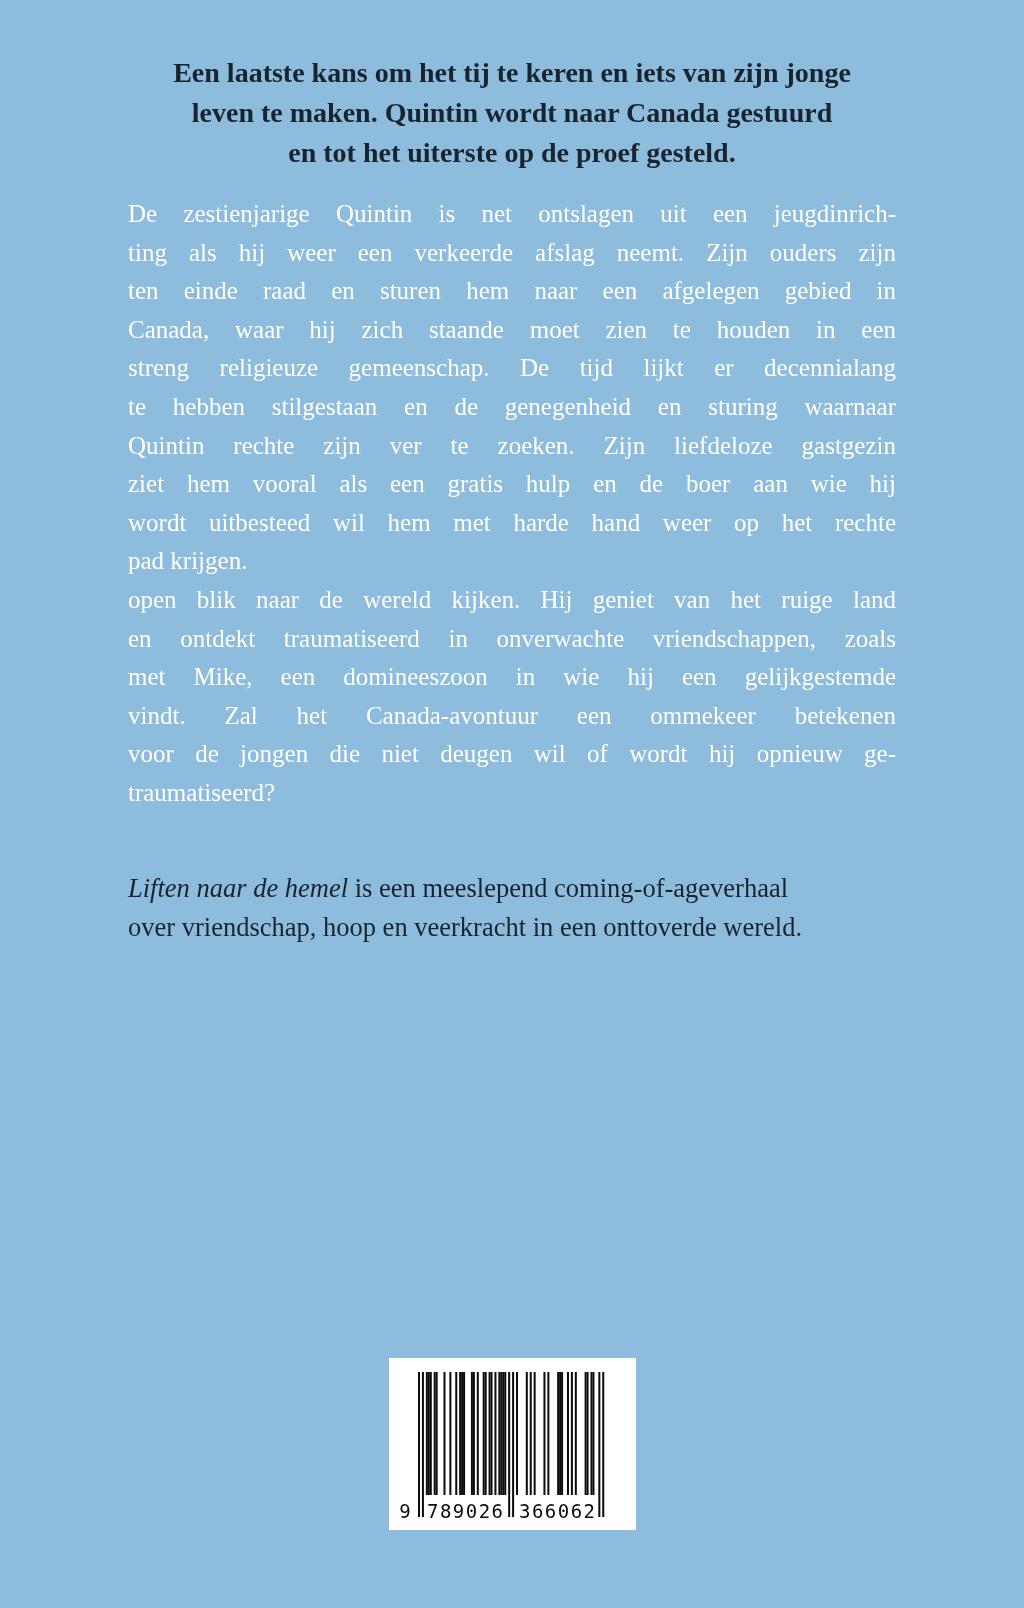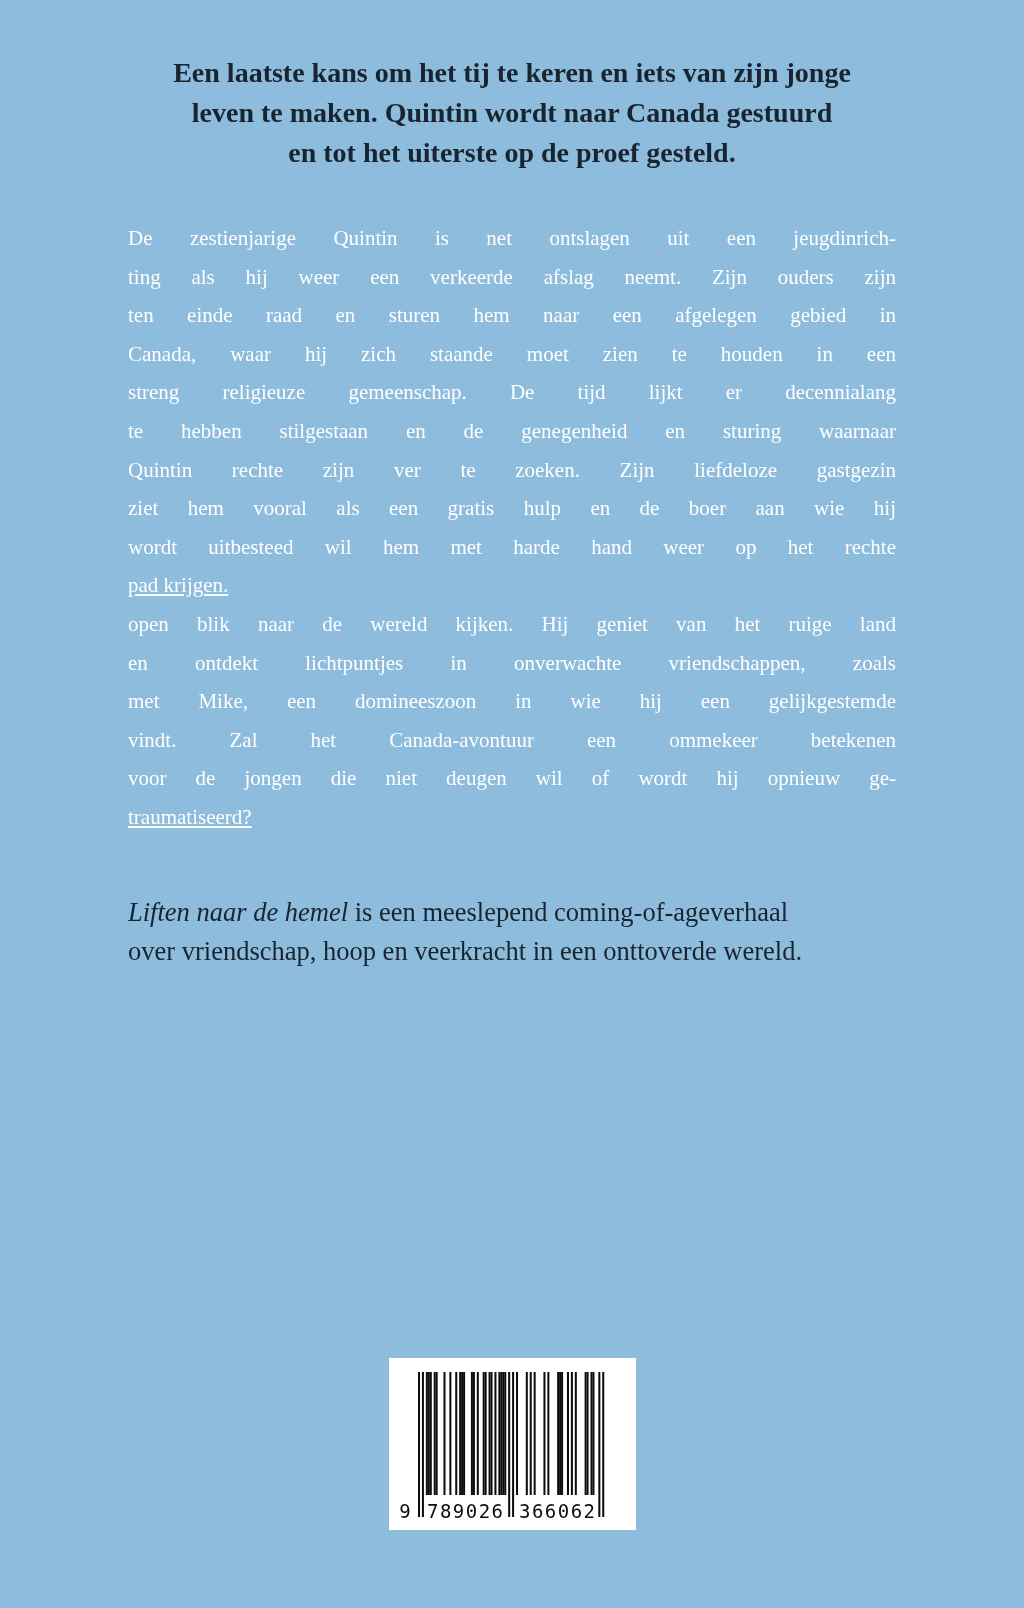--- a/index.html
+++ b/index.html
@@ -15,33 +15,32 @@
   .header{
     padding-top:53px;
     text-align:center;
     color:var(--dark,#18242F);
     font-weight:bold;
     font-size:28px;
     line-height:40px;
   }
   
   .synopsis{
-    margin:46px 128px 0;
+    margin:22px 128px 0;
     color:var(--light,#FFFFFF);
-    font-size:21px;
+    font-size:25px;
     line-height:38.6px;
   }
   .jline{
     text-align:justify;
     text-align-last:justify;
     white-space:normal;
   }
   .para .jline:last-child{
     text-align-last:left;
-    text-decoration:underline;
   }
   
   .closing{
     margin:56px 128px 0;
     color:var(--dark,#18242F);
     font-size:26.5px;
     line-height:39px;
   }
   .closing .iti{font-style:italic;}
   
@@ -102,21 +101,21 @@
 
         <div class="jline">wordt uitbesteed wil hem met harde hand weer op het rechte</div>
 
         <div class="jline">pad krijgen.</div>
       </div>
     <div class="para">
 
 
         <div class="jline">open blik naar de wereld kijken. Hij geniet van het ruige land</div>
 
-        <div class="jline">en ontdekt lichtpuntjes in onverwachte vriendschappen, zoals</div>
+        <div class="jline">en ontdekt traumatiseerd in onverwachte vriendschappen, zoals</div>
 
         <div class="jline">met Mike, een domineeszoon in wie hij een gelijkgestemde</div>
 
         <div class="jline">vindt. Zal het Canada-avontuur een ommekeer betekenen</div>
 
         <div class="jline">voor de jongen die niet deugen wil of wordt hij opnieuw ge-</div>
 
         <div class="jline">traumatiseerd?</div>
       </div>
   </div>

